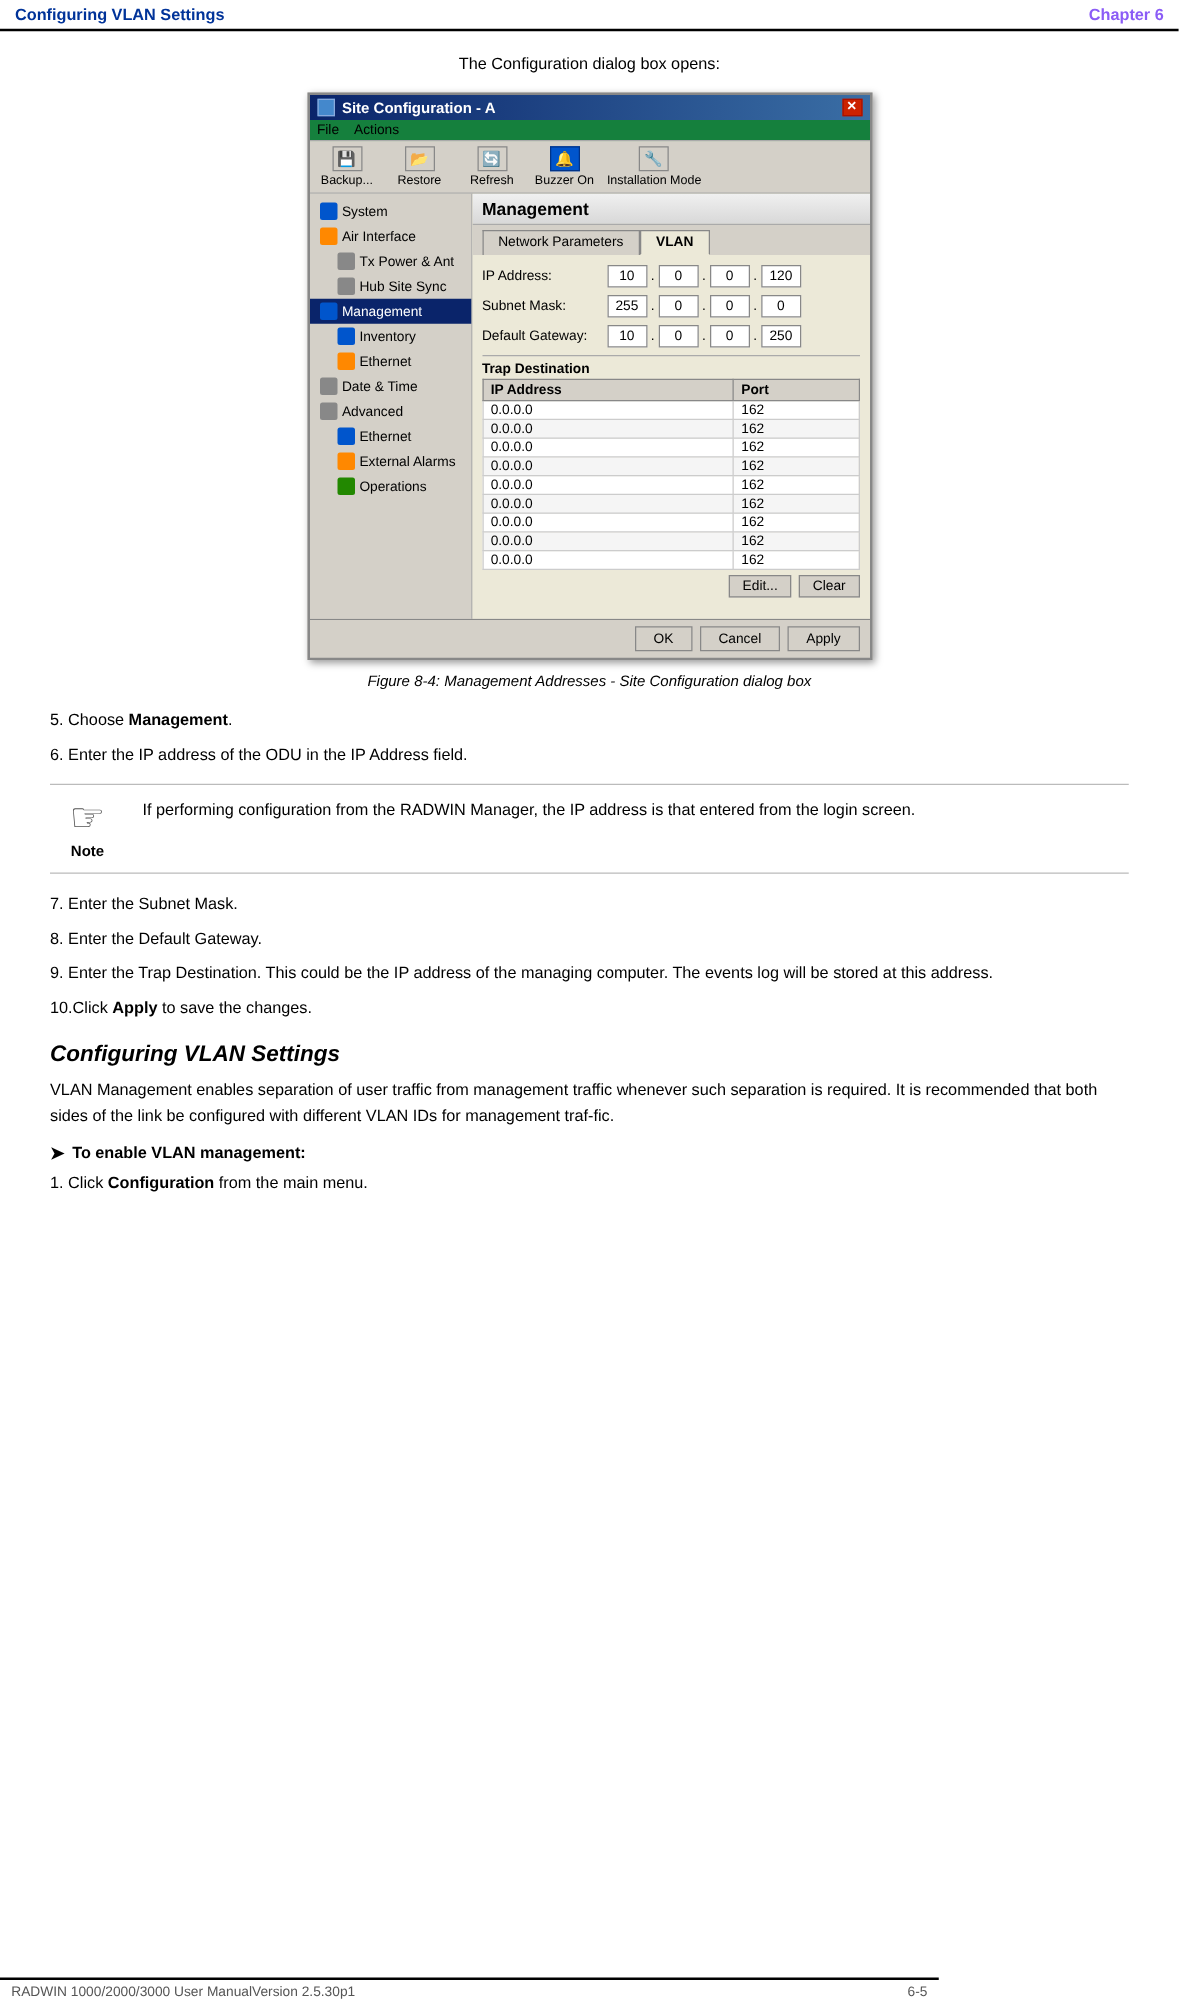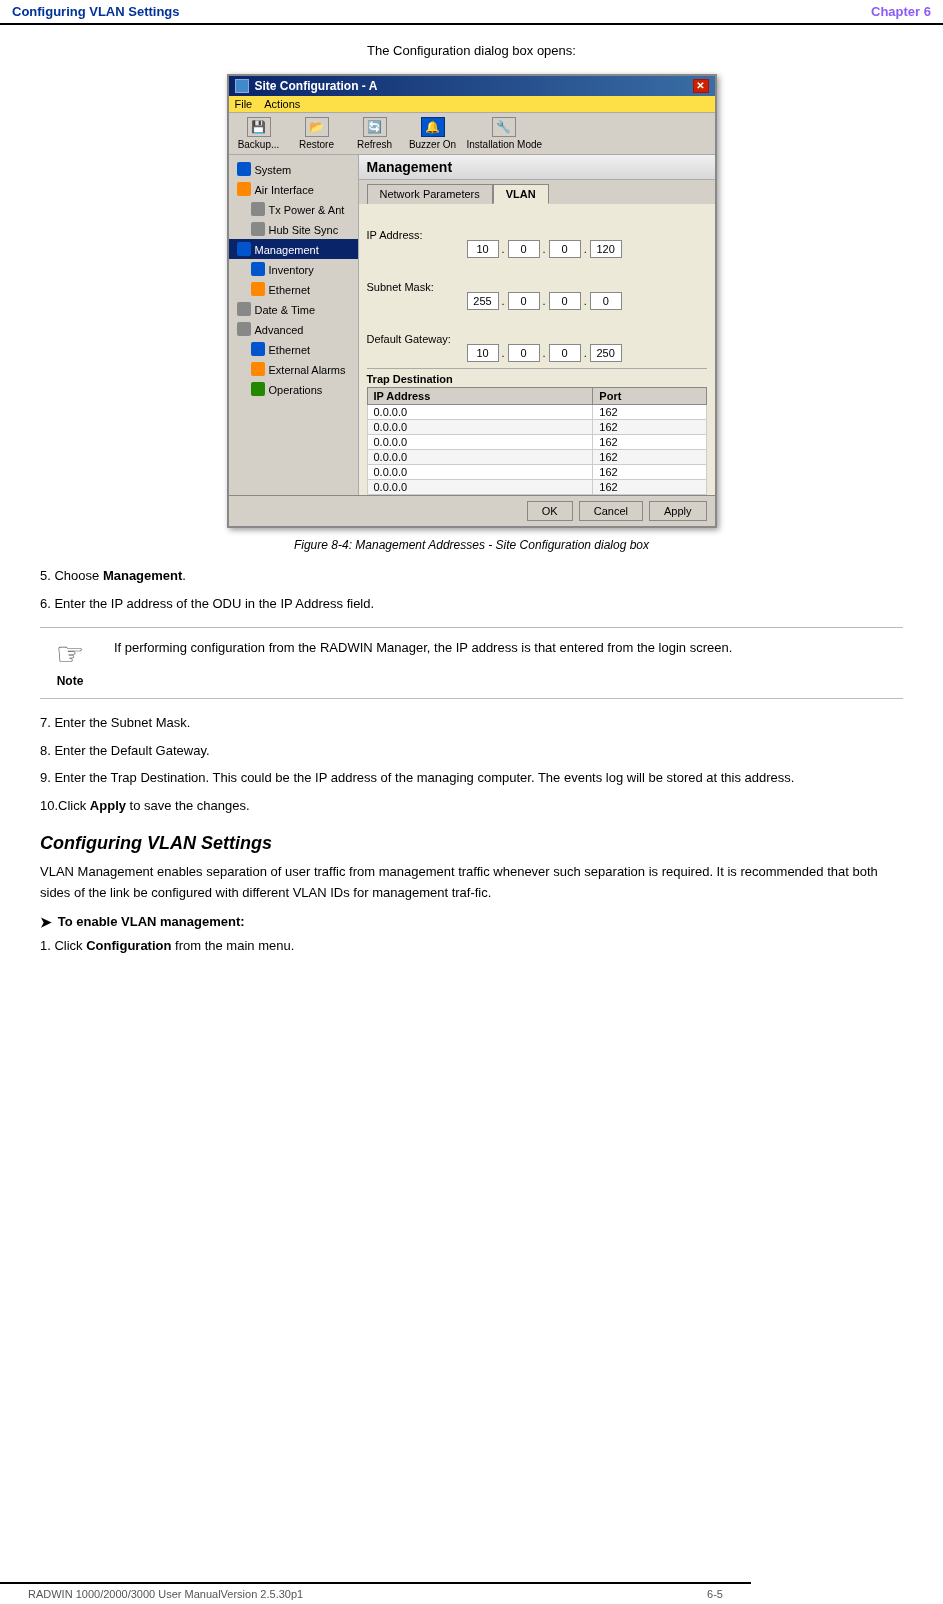--- a/index.html
+++ b/index.html
@@ -40,21 +40,21 @@
     .intro-text {
       font-size: 13px;
       margin-bottom: 16px;
       text-align: center;
     }
 
     
     .dialog-container {
       border: 2px solid #888;
       background: #d4d0c8;
-      width: 490px;
+      width: 452px;
       margin: 0 auto 10px auto;
       box-shadow: 2px 2px 6px rgba(0,0,0,0.4);
     }
     .dialog-titlebar {
       background: linear-gradient(to right, #0a246a, #3a6ea5);
       color: #fff;
       display: flex;
       align-items: center;
       justify-content: space-between;
       padding: 3px 6px;
@@ -77,21 +77,21 @@
       color: #fff;
       border: 1px solid #aa1100;
       width: 16px; height: 14px;
       font-size: 10px;
       text-align: center;
       line-height: 12px;
       cursor: pointer;
       font-weight: bold;
     }
     .dialog-menubar {
-      background: #fde047;
+      background: #15803d;
       border-bottom: 1px solid #aaa;
       padding: 2px 6px;
       font-size: 11px;
       display: flex;
       gap: 12px;
     }
     .dialog-toolbar {
       background: #d4d0c8;
       border-bottom: 1px solid #aaa;
       padding: 4px 6px;
@@ -204,21 +204,20 @@
     }
     .field-label {
       width: 100px;
       text-align: left;
       font-size: 11px;
     }
     .ip-inputs {
       display: flex;
       align-items: center;
       gap: 2px;
-      margin-top: 28px;
     }
     .ip-box {
       width: 32px;
       height: 18px;
       border: 1px solid #888;
       background: #fff;
       text-align: center;
       font-size: 11px;
       padding: 1px;
     }
@@ -363,21 +362,21 @@
       line-height: 1.6;
       margin-bottom: 10px;
     }
 
     
     .page-footer {
       display: flex;
       justify-content: space-between;
       align-items: center;
       border-top: 2px solid #000;
-      padding: 4px 28px;
+      padding: 4px 9px;
       position: fixed;
       bottom: 0;
       width: 751px;
       background: #fff;
     }
     .footer-left { font-size: 11px; color: #555; }
     .footer-right { font-size: 11px; color: #555; margin-left: 17px; }
 
     strong { font-weight: bold; }
   </style>

